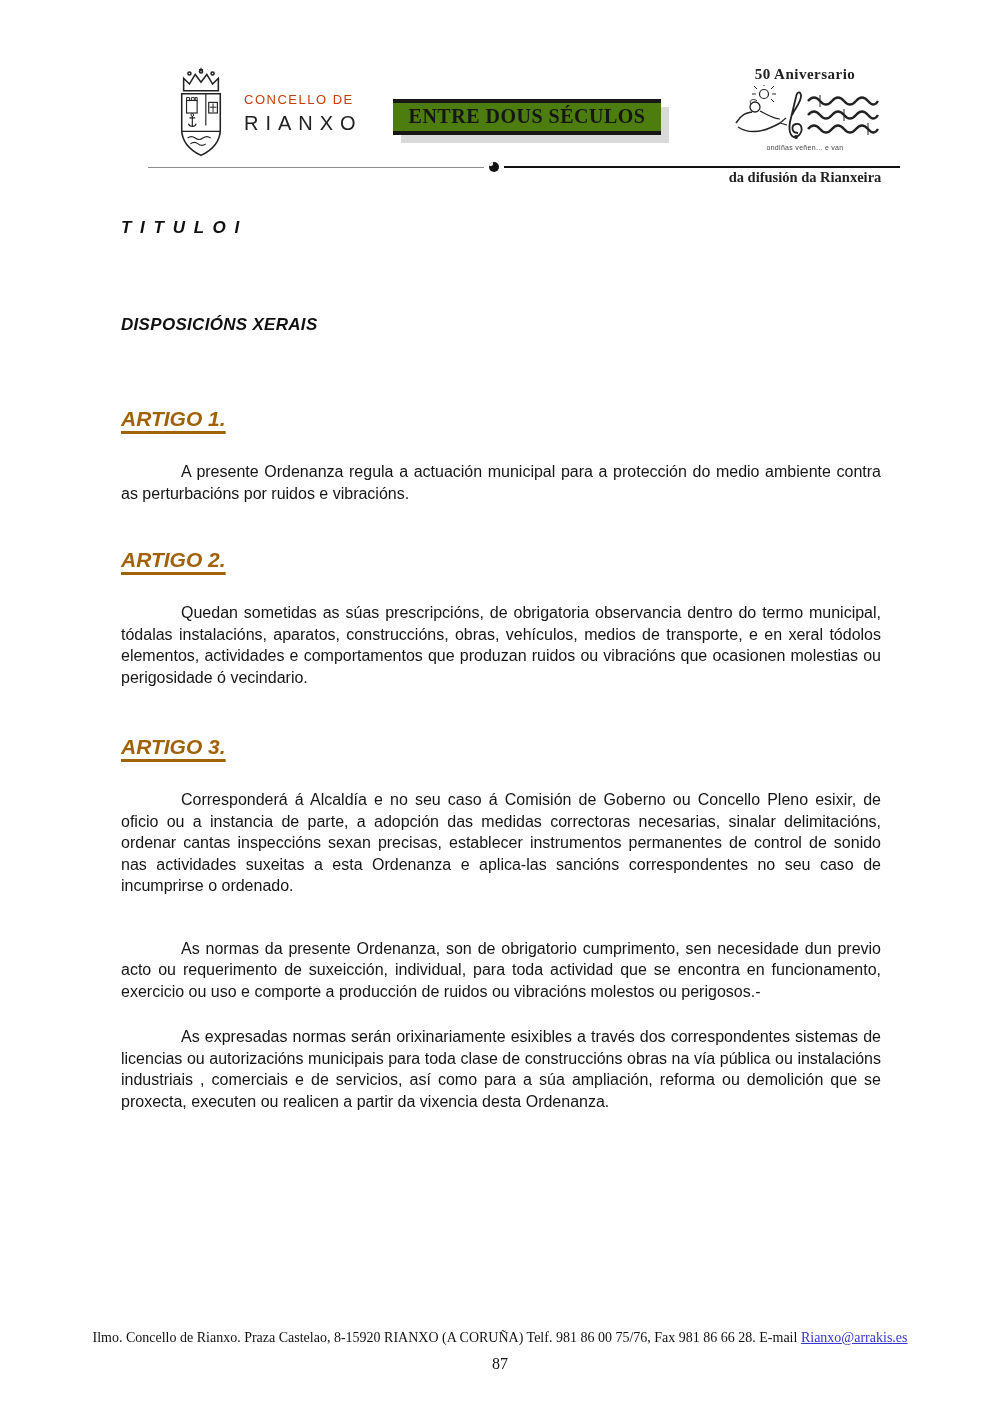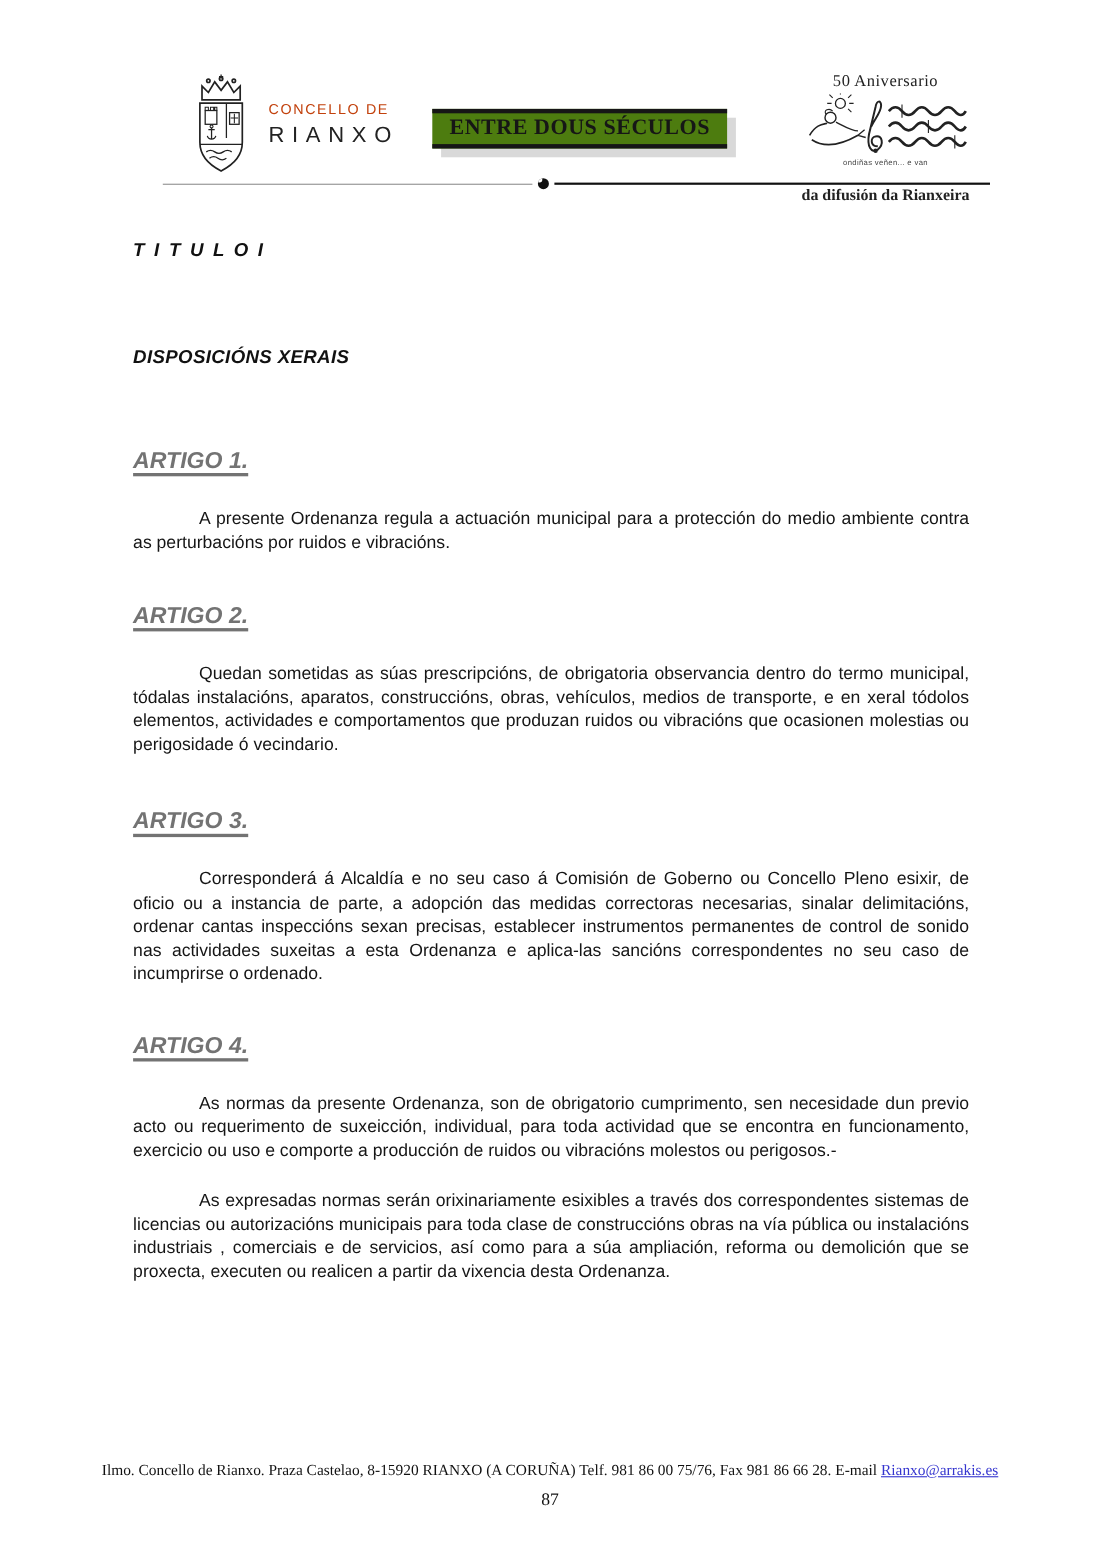--- a/index.html
+++ b/index.html
@@ -13,40 +13,40 @@
   .logo-text .l1{font-size:13px;letter-spacing:1.5px;color:#c2410c;}
   .logo-text .l2{font-size:20px;letter-spacing:7px;color:#222;margin-top:5px;}
 
   .banner{position:absolute;left:393px;top:99px;width:268px;}
   .banner-shadow{position:absolute;left:8px;top:8px;width:100%;height:100%;background:#d9d9d9;}
   .banner-inner{position:relative;background:#4d7c0f;border-top:4px solid #161616;border-bottom:4px solid #161616;
         padding:2px 4px 3px;text-align:center;font-family:"Liberation Serif",serif;font-weight:bold;
         font-size:20px;letter-spacing:0.5px;white-space:nowrap;color:#161616;}
 
   .logo-right{position:absolute;left:727px;top:66px;width:156px;text-align:center;color:#222;}
-  .lr-title{font-family:"Liberation Serif",serif;font-weight:normal;font-size:15px;letter-spacing:0.5px;}
+  .lr-title{font-family:"Liberation Serif",serif;font-weight:bold;font-size:15px;letter-spacing:0.5px;}
   .lr-art{margin-top:2px;}
   .lr-caption{font-size:7px;color:#444;letter-spacing:0.3px;margin-top:-3px;}
   .lr-subtitle{font-family:"Liberation Serif",serif;font-weight:bold;font-size:14.5px;margin-top:18px;}
 
   .divider{position:absolute;left:148px;top:161px;width:752px;height:12px;display:flex;align-items:center;}
   .div-left{flex:345;border-top:1.5px solid #8f8f8f;height:0;}
   .div-circle{width:10px;height:10px;margin:0 5px;background:#111;border-radius:50%;
         position:relative;overflow:hidden;flex:none;}
   .div-circle::after{content:"";position:absolute;left:-1px;top:-1px;width:5px;height:5px;
         background:#fff;border-radius:50%;}
   .div-right{flex:407;border-top:2.5px solid #111;height:0;}
 
   
   main{position:absolute;left:121px;top:166px;width:760px;}
   .doc-title{margin:52px 0 0;font-size:22px;line-height:26px;font-weight:bold;text-align:center;color:#0d0d0d;}
   .titulo{margin-top:52px;font-size:17px;font-weight:bold;font-style:italic;letter-spacing:2px;}
   .subtitulo{margin-top:77px;font-size:17px;font-weight:bold;font-style:italic;letter-spacing:0.3px;}
   .artigo-h{margin:0;font-size:21px;line-height:25px;font-weight:bold;font-style:italic;
-        text-decoration:underline;text-decoration-thickness:2.5px;text-underline-offset:5px;color:#737373;}
+        text-decoration:underline;text-decoration-thickness:2.5px;text-underline-offset:5px;color:#a16207;}
   section.a1{margin-top:71px;}
   section.a2{margin-top:43px;}
   section.a3{margin-top:46px;}
   section.a4{margin-top:41px;}
   .body-p{margin:30px 0 0;font-size:16px;line-height:21.5px;text-align:justify;text-indent:60px;color:#151515;}
   .body-p.second{margin-top:24px;}
 
   
   footer{position:absolute;left:0;right:0;top:1330px;text-align:center;
         font-family:"Liberation Serif",serif;font-size:14px;color:#111;}
@@ -153,21 +153,20 @@
       <h2 class="artigo-h">ARTIGO 2.</h2>
       <p class="body-p">Quedan sometidas as súas prescripcións, de obrigatoria observancia dentro do termo municipal, tódalas instalacións, aparatos, construccións, obras, vehículos, medios de transporte, e en xeral tódolos elementos, actividades e comportamentos que produzan ruidos ou vibracións que ocasionen molestias ou perigosidade ó vecindario.</p>
     </section>
 
     <section class="a3">
       <h2 class="artigo-h">ARTIGO 3.</h2>
       <p class="body-p">Corresponderá á Alcaldía e no seu caso á Comisión de Goberno ou Concello Pleno esixir, de oficio ou a instancia de parte, a adopción das medidas correctoras necesarias, sinalar delimitacións, ordenar cantas inspeccións sexan precisas, establecer instrumentos permanentes de control de sonido nas actividades suxeitas a esta Ordenanza e aplica-las sancións correspondentes no seu caso de incumprirse o ordenado.</p>
     </section>
 
     <section class="a4">
-      <h2 class="artigo-h">ARTIGO 4.</h2>
       <p class="body-p">As normas da presente Ordenanza, son de obrigatorio cumprimento, sen necesidade dun previo acto ou requerimento de suxeicción, individual, para toda actividad que se encontra en funcionamento, exercicio ou uso e comporte a producción de ruidos ou vibracións molestos ou perigosos.-</p>
       <p class="body-p second">As expresadas normas serán orixinariamente esixibles a través dos correspondentes sistemas de licencias ou autorizacións municipais para toda clase de construccións obras na vía pública ou instalacións industriais , comerciais e de servicios, así como para a súa ampliación, reforma ou demolición que se proxecta, executen ou realicen a partir da vixencia desta Ordenanza.</p>
     </section>
   </main>
 
   <footer>
     <div>
       <span>Ilmo. Concello de Rianxo. Praza Castelao, 8-15920 RIANXO (A CORUÑA) Telf. 981 86 00 75/76, Fax 981 86 66 28. E-mail </span><a href="#">Rianxo@arrakis.es</a>
     </div>
     <div class="pagenum">87</div>

